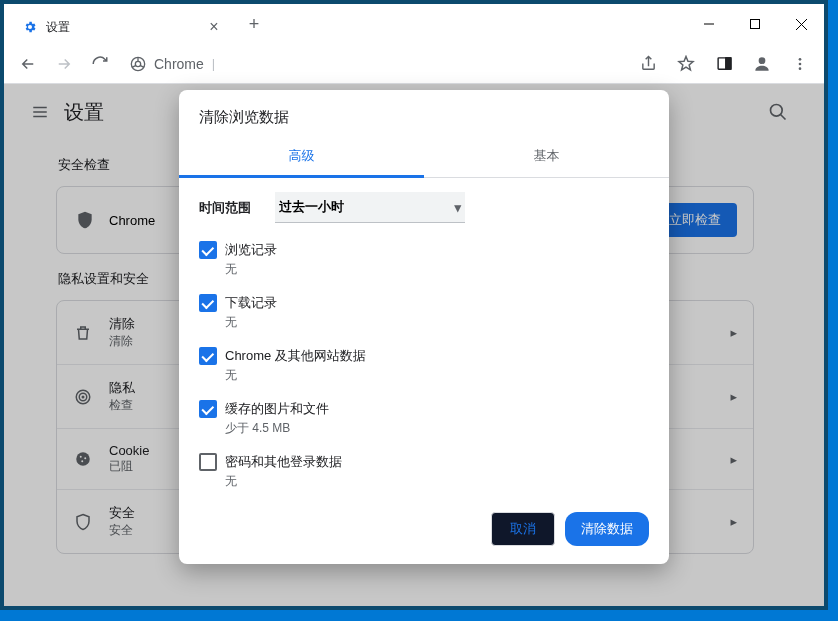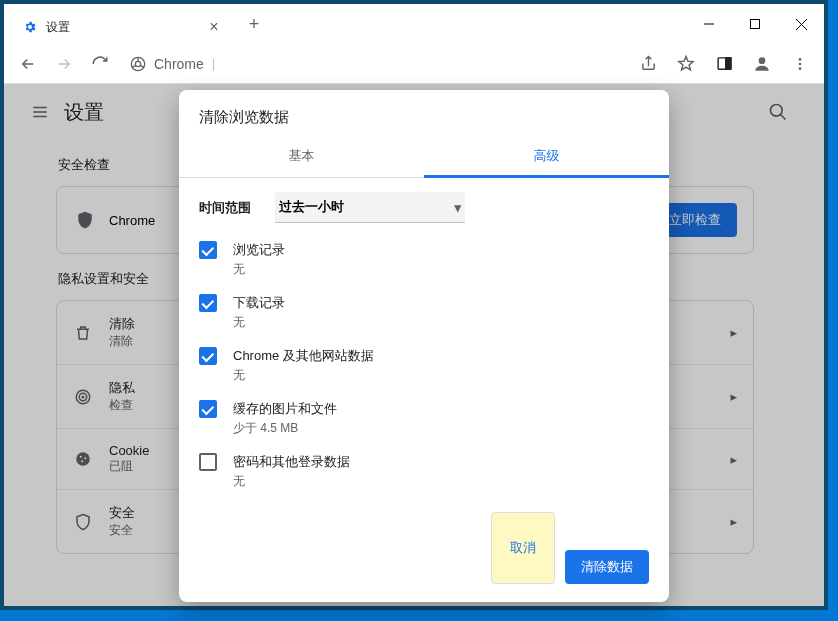--- a/index.html
+++ b/index.html
@@ -52,29 +52,29 @@
   .tabs { display:flex; border-bottom:1px solid #dadce0; }
   .tabbtn { flex:1; text-align:center; padding:12px 0; font-size:13px; color:#5f6368; cursor:pointer; position:relative; }
   .tabbtn.active { color:#1a73e8; }
   .tabbtn.active::after { content:""; position:absolute; left:0; right:0; bottom:-1px; height:3px; background:#1a73e8; }
   .modal-body { padding: 14px 20px 4px 20px; max-height: 320px; overflow-y:auto; position:relative; }
   .timerange { display:flex; align-items:center; gap:16px; margin-bottom: 18px; font-weight: bold; }
   .timerange label { font-size:13px; color:#202124; width:60px; }
   .select { display:flex; align-items:center; border-bottom:1px solid #bdc1c6; padding: 6px 4px; width:190px; justify-content:space-between; background:#f1f3f4; }
   .select span { font-size:13px; color:#000000; }
   .select .caret { color:#5f6368; }
-  .check-row { display:flex; gap:16px; margin-bottom:16px; align-items:flex-start; }
+  .check-row { display:flex; gap:8px; margin-bottom:16px; align-items:flex-start; }
   .checkbox { width:18px; height:18px; border:2px solid #5f6368; border-radius:2px; flex-shrink:0; display:flex; align-items:center; justify-content:center; }
   .checkbox.checked { background:#1a73e8; border-color:#1a73e8; }
   .checkbox.checked::after { content:""; width:9px; height:5px; border:2px solid #fff; border-top:none; border-right:none; transform: rotate(-45deg) translate(0px,-1px); }
   .check-text .ct1 { font-size:13px; color:#202124; }
   .check-text .ct2 { font-size:12px; color:#5f6368; margin-top:2px; }
   .modal-footer { display:flex; justify-content:flex-end; gap:10px; padding:14px 20px 18px; }
-  .cancel-btn { background:#fef9c3; border:1px solid #dadce0; color:#1a73e8; padding:7px 18px; border-radius:4px; font-size:13px; }
-  .confirm-btn { background:#1a73e8; color:#fff; border:none; padding:8px 16px; border-radius:4px; font-size:13px;margin-top:38px; }
+  .cancel-btn { background:#0f172a; border:1px solid #dadce0; color:#1a73e8; padding:7px 18px; border-radius:4px; font-size:13px; }
+  .confirm-btn { background:#1a73e8; color:#fff; border:none; padding:8px 16px; border-radius:12px; font-size:13px; }
   svg { display:block; }
 </style>
 </head>
 <body>
 
 <div class="window">
 
   <div class="titlebar">
     <div class="tab">
       <span class="favicon">
@@ -256,22 +256,22 @@
           <span class="chevron">▸</span>
         </div>
       </div>
     </div>
 
     <div class="overlay-dim"></div>
 
     <div class="modal">
       <div class="modal-header">清除浏览数据</div>
       <div class="tabs">
+        <div class="tabbtn active">高级</div>
         <div class="tabbtn">基本</div>
-        <div class="tabbtn active">高级</div>
       </div>
       <div class="modal-body">
         <div class="timerange">
           <label>时间范围</label>
           <div class="select">
             <span>过去一小时</span>
             <span class="caret">▾</span>
           </div>
         </div>
         <div id="checklist">

